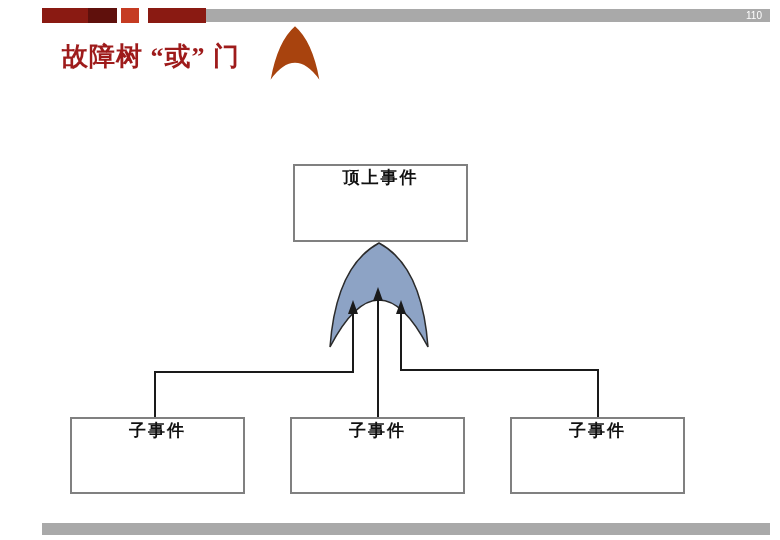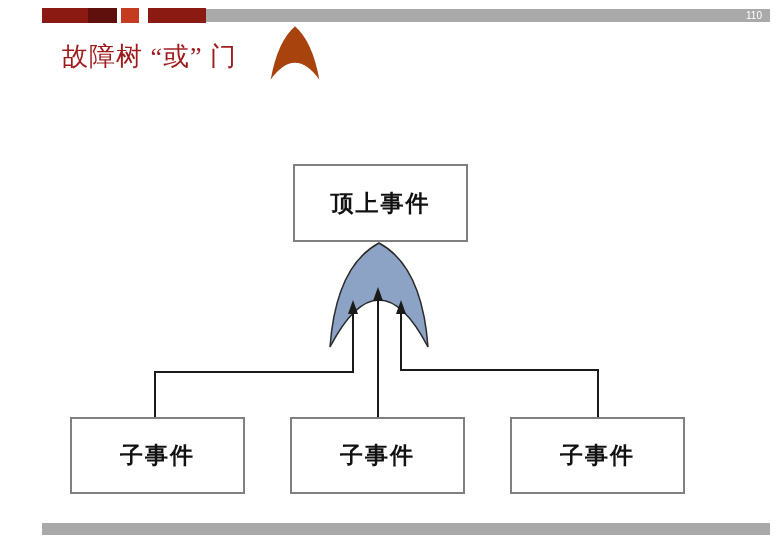--- a/index.html
+++ b/index.html
@@ -34,21 +34,21 @@
     font-size: 10px;
     padding-right: 8px;
     line-height: 13px;
   }
 
   
   .title {
     position: absolute;
     left: 62px; top: 40px;
     color: var(--title-red);
-    font-weight: normal;
+    font-weight: bold;
     font-size: 26px;
     line-height: 34px;
     letter-spacing: 1px;
     white-space: nowrap;
   }
   .title-line1 { display: flex; align-items: baseline; }
   .title-colon { margin-left: 64px; }
   .gate-icon {
     position: absolute;
     left: 262px; top: 24px;
@@ -68,24 +68,24 @@
     stroke-width: 1.5;
   }
   .connector { stroke: var(--line-black); stroke-width: 2; fill: none; }
   .arrowhead { fill: var(--line-black); }
 
   .event-box {
     position: absolute;
     background: #ffffff;
     border: 2px solid var(--box-border);
     display: flex;
-    align-items: center;
+    align-items: flex-start;
     justify-content: center;
     font-weight: bold;
-    font-size: 23px;
+    font-size: 17px;
     color: #111111;
     letter-spacing: 2px;
   }
   .top-event { left: 293px; top: 164px; width: 171px; height: 74px; }
   .sub-1 { left: 70px;  top: 417px; width: 171px; height: 73px; }
   .sub-2 { left: 290px; top: 417px; width: 171px; height: 73px; }
   .sub-3 { left: 510px; top: 417px; width: 171px; height: 73px; }
 
   
   .footer-bar {

